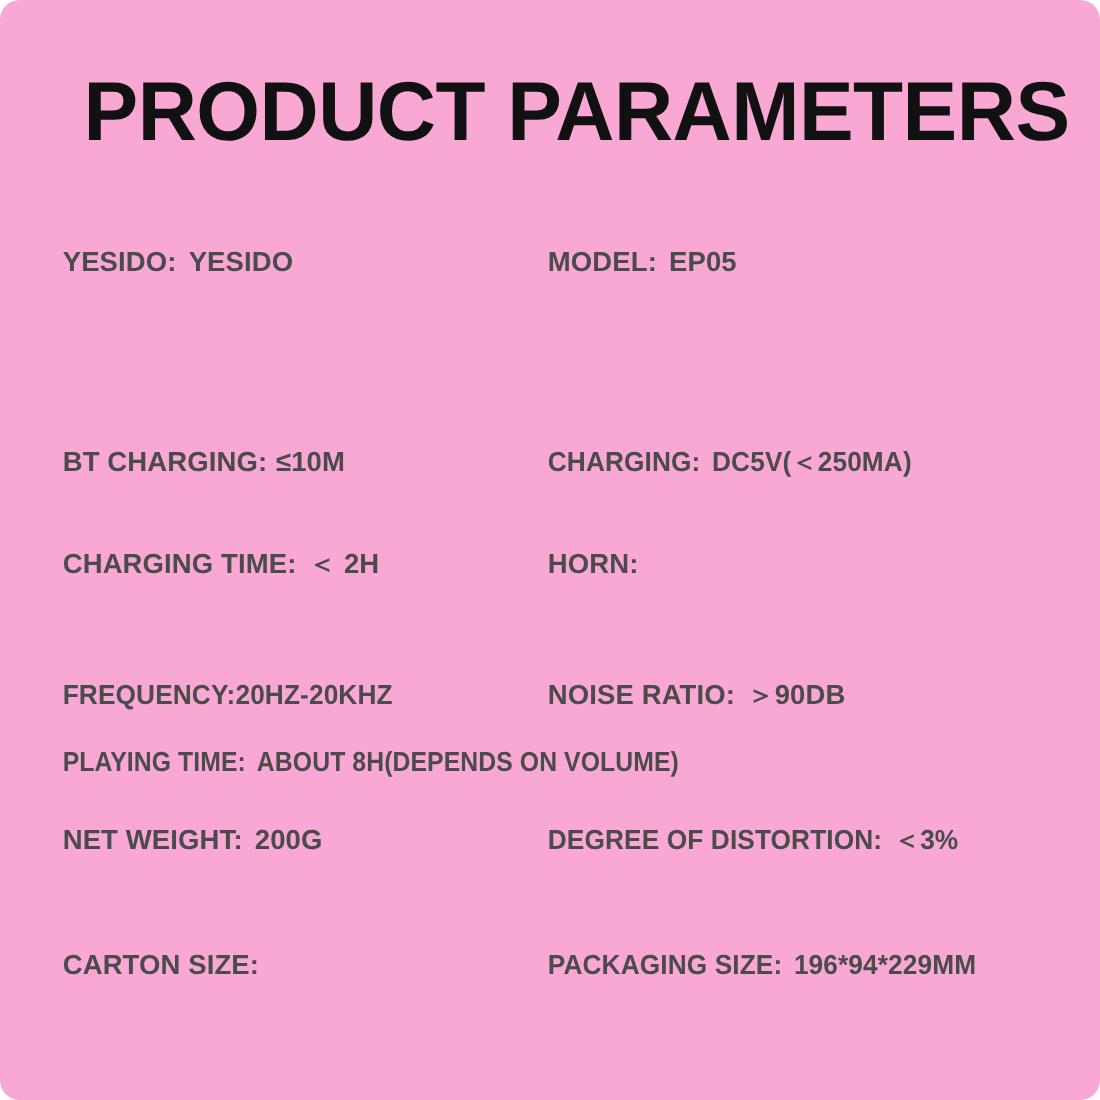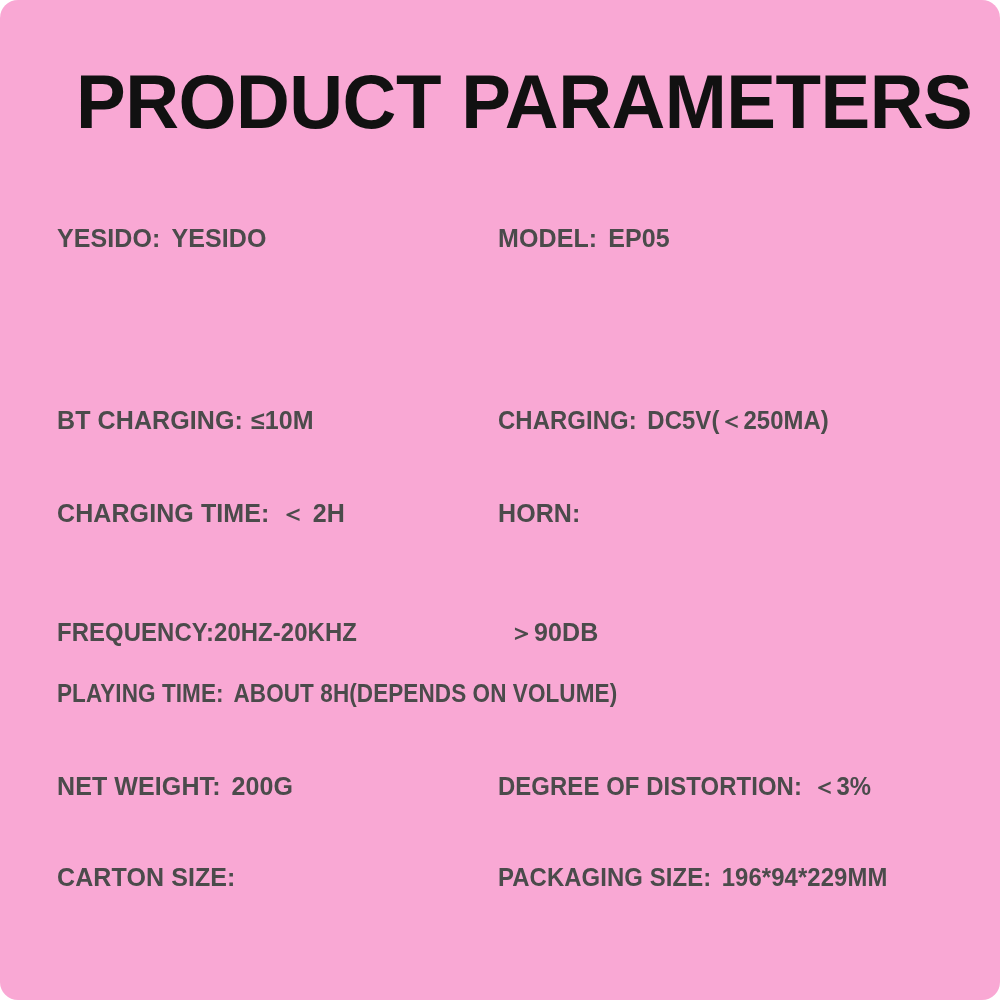--- a/index.html
+++ b/index.html
@@ -93,21 +93,21 @@
     transform-origin: left center;
   }
 
   
   .r0 { top: 18px;  }
   .r1 { top: 108px; }
   .r2 { top: 200px; }
   .r3 { top: 293px; }
   .r4 { top: 383px; margin-top: 29px; }
   .r5 { top: 473px; }
-  .r6 { top: 566px; }
+  .r6 { top: 544px; }
   .r7 { top: 657px; }
 </style>
 </head>
 <body>
 
 <div class="page">
 
   <div class="title-wrap">
     <h1 class="title" style="transform: scaleX(0.980306);">PRODUCT PARAMETERS</h1>
   </div>
@@ -146,20 +146,21 @@
         <span class="label">HORN:</span>
       </div>
     </div>
 
     <div class="spec-row r4">
       <div class="cell left empty-value squeeze">
         <span class="label">FREQUENCY:20HZ-20KHZ</span>
         <span class="value"></span>
       </div>
       <div class="cell right">
+        <span class="label">NOISE RATIO:</span>
         <span class="value">＞90DB</span>
       </div>
     </div>
 
     <div class="spec-row r5">
       <div class="cell wide squeeze-hard">
         <span class="label">PLAYING TIME:</span>
         <span class="value">ABOUT 8H(DEPENDS ON VOLUME)</span>
       </div>
     </div>

